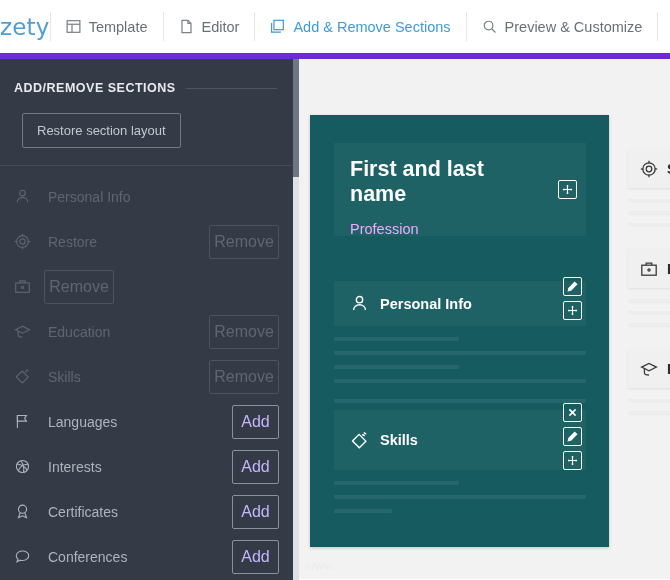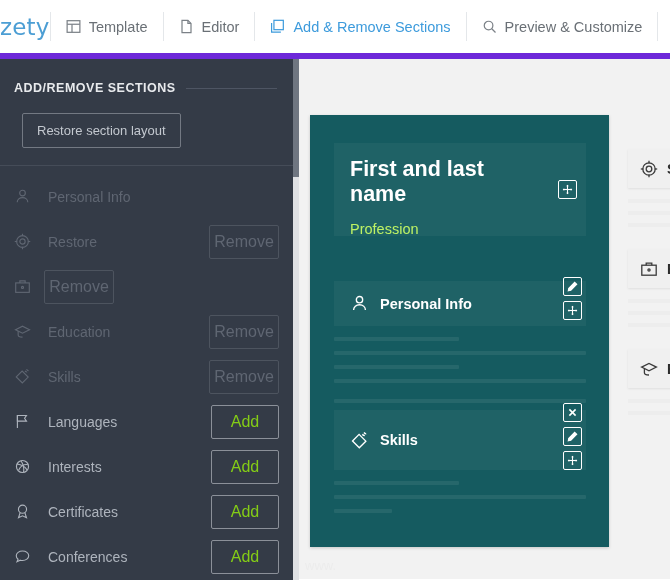--- a/index.html
+++ b/index.html
@@ -80,21 +80,21 @@
   .secrow.dim .slabel { color: #5f6672; }
   .secrow.dim .sicon svg { stroke: #5f6672; }
   .secrow.lit .slabel { color: #aeb4bd; }
   .secrow.lit .sicon svg { stroke: #aeb4bd; }
   .actbtn {
     font-size: 16px; border-radius: 2px; cursor: pointer;
     background: transparent; font-family: "Liberation Sans", sans-serif;
     padding: 7px 0; text-align: center;
   }
   .actbtn.remove { width: 70px; border: 1px solid #4d545f; color: #5f6672; }
-  .actbtn.add { width: 68px; border: 1px solid #8b9099; color: #84cc16; }
+  .actbtn.add { width: 47px; border: 1px solid #8b9099; color: #c4b5fd; }
 
   
   #sb-track {
     position: absolute; top: 59px; left: 293px;
     width: 6px; height: 521px; background: #dfe1e4; z-index: 31;
   }
   #sb-thumb {
     position: absolute; top: 0px; left: 0; width: 6px; height: 118px;
     background: #6f7681; border-radius: 0;
   }
@@ -121,21 +121,21 @@
   .rs-block { position: absolute; left: 24px; width: 252px; }
 
   .rs-head { top: 28px; height: 93px; background: rgba(255,255,255,.045); }
   #rs-name {
     position: absolute; left: 16px; top: 14px; width: 170px;
     font-size: 21.5px; font-weight: bold; color: #ffffff; line-height: 1.16;
     font-family: "Liberation Sans", sans-serif;
   }
   #rs-prof {
     position: absolute; left: 16px; top: 78px;
-    font-size: 14.5px; color: #bef264;
+    font-size: 14.5px; color: #f0abfc;
   }
 
   .sec-card { background: rgba(255,255,255,.045); }
   .sec-title-row {
     display: flex; align-items: center; gap: 11px;
     height: 100%; padding-left: 16px;
   }
   .sec-title-row .tico svg { display: block; stroke: #ffffff; }
   .sec-title-row .ttext {
     font-size: 14.5px; font-weight: bold; color: #ffffff;

